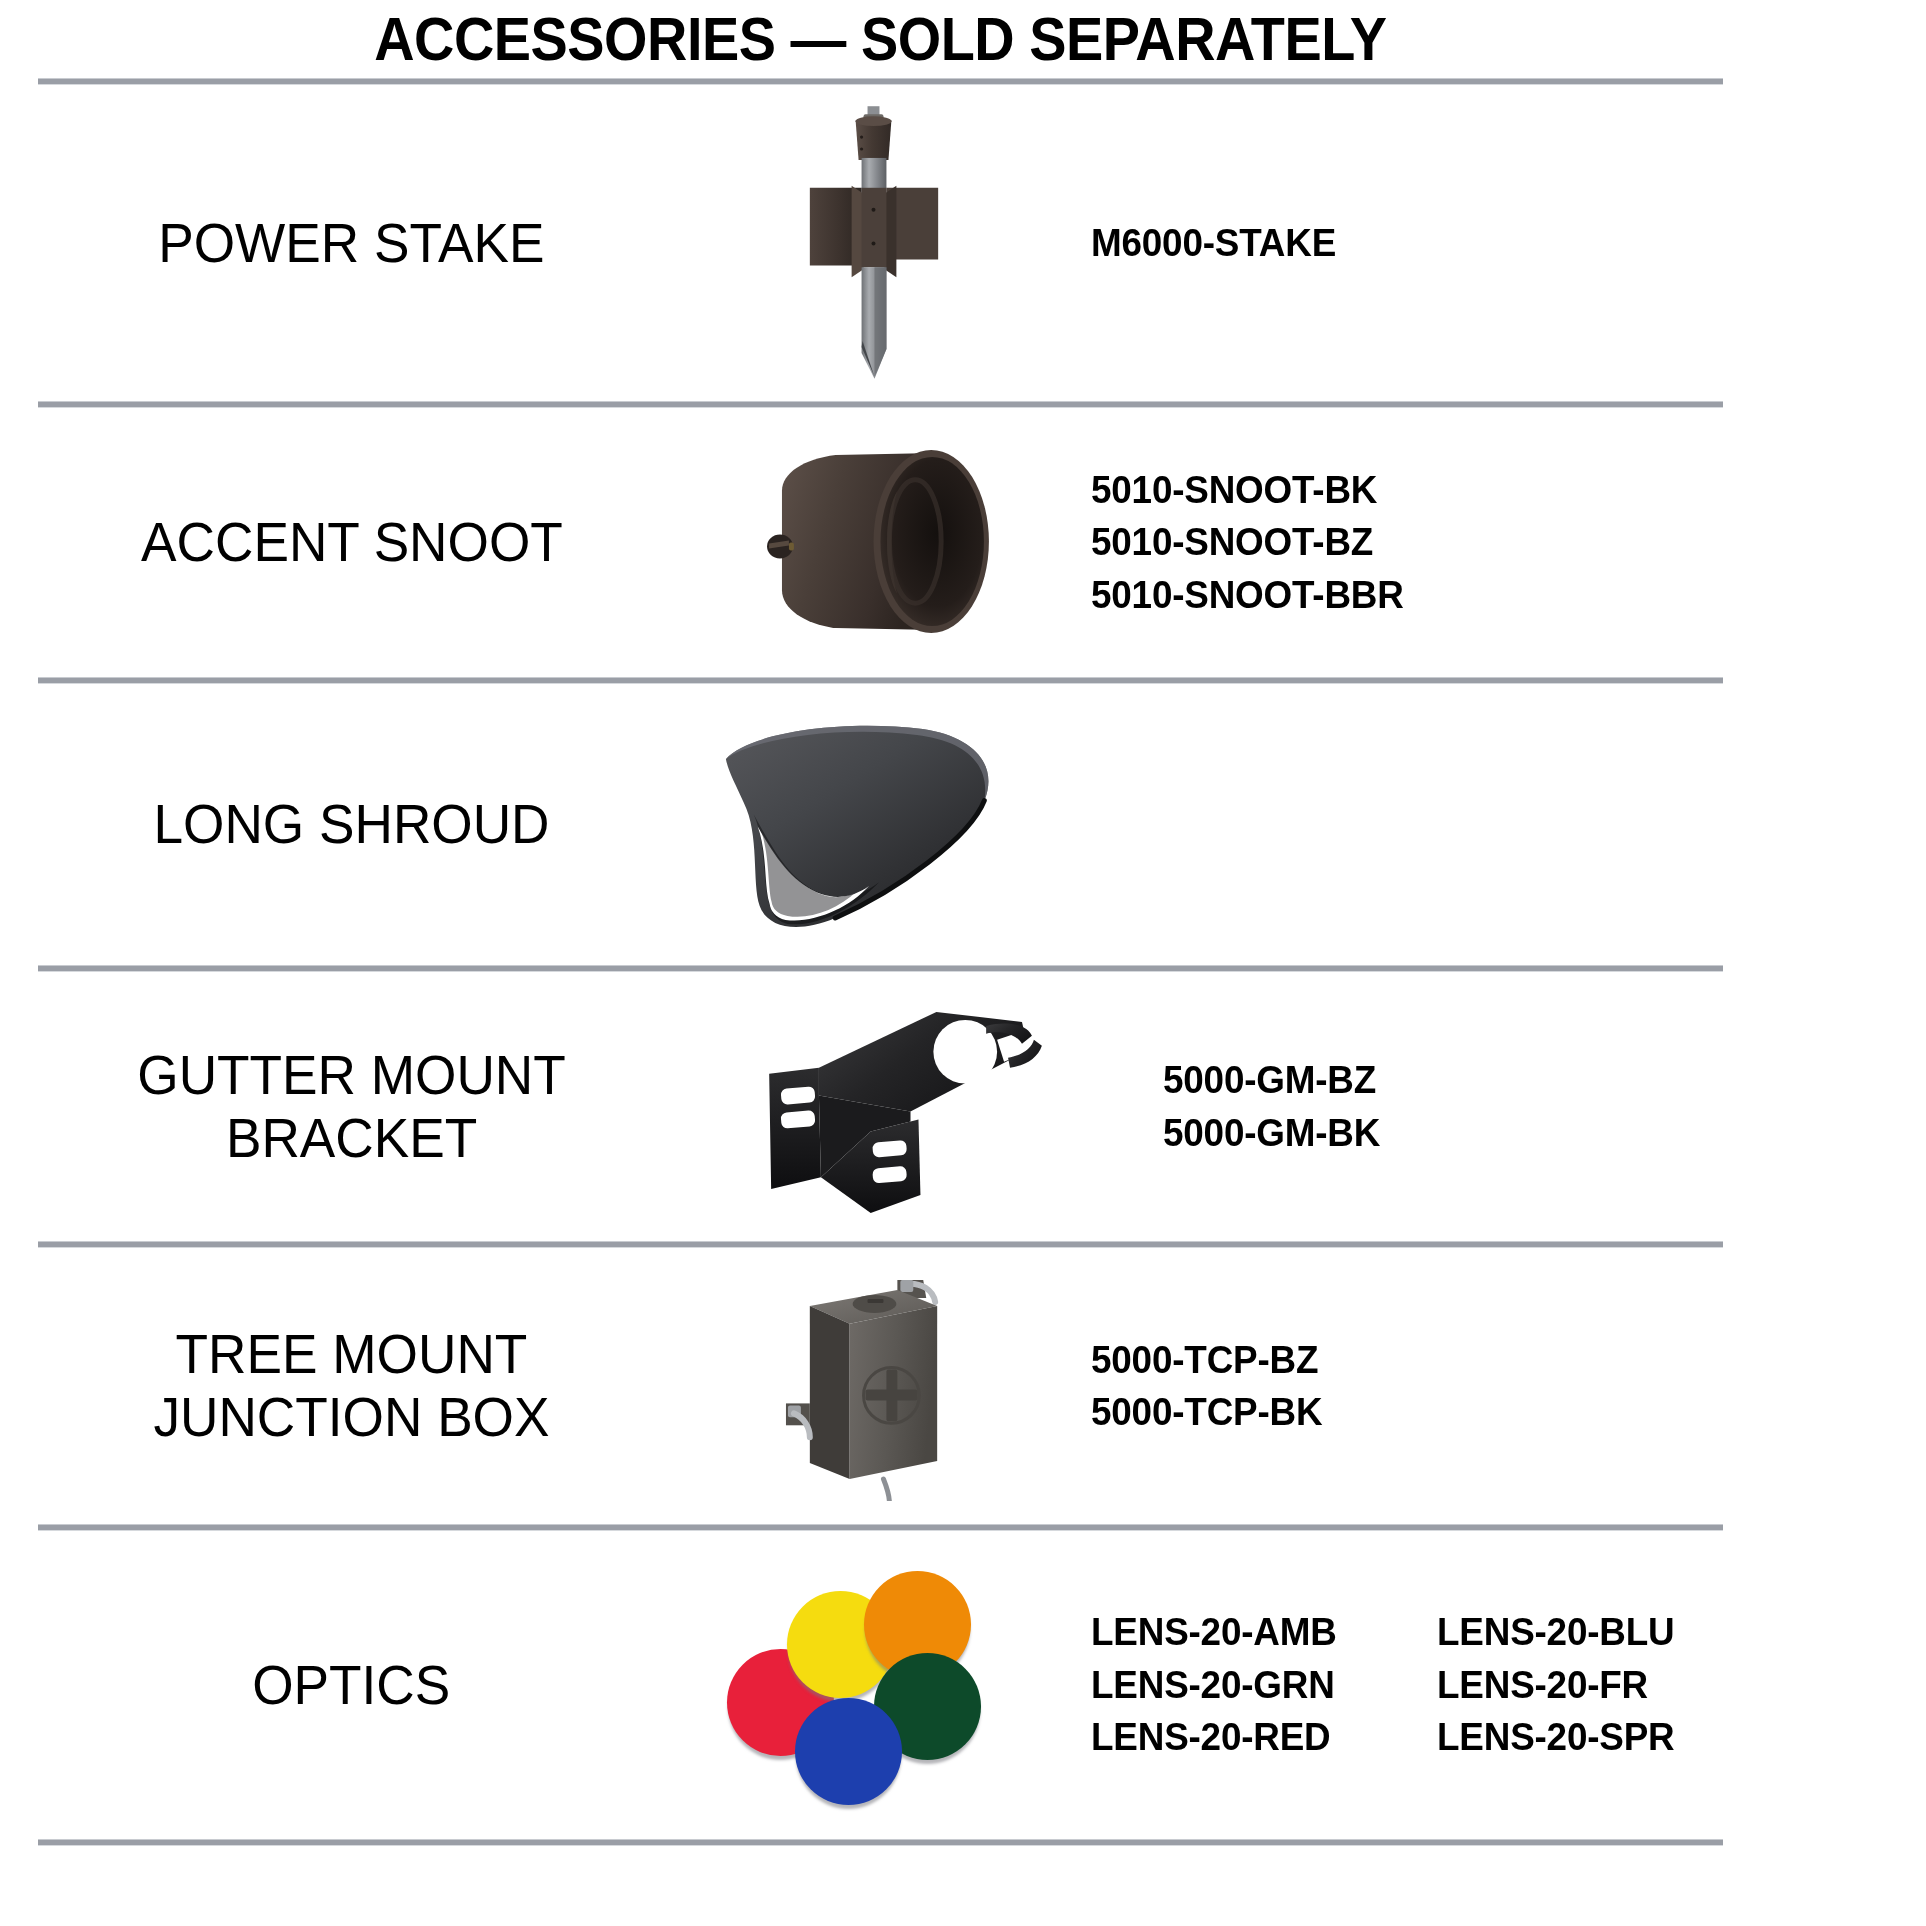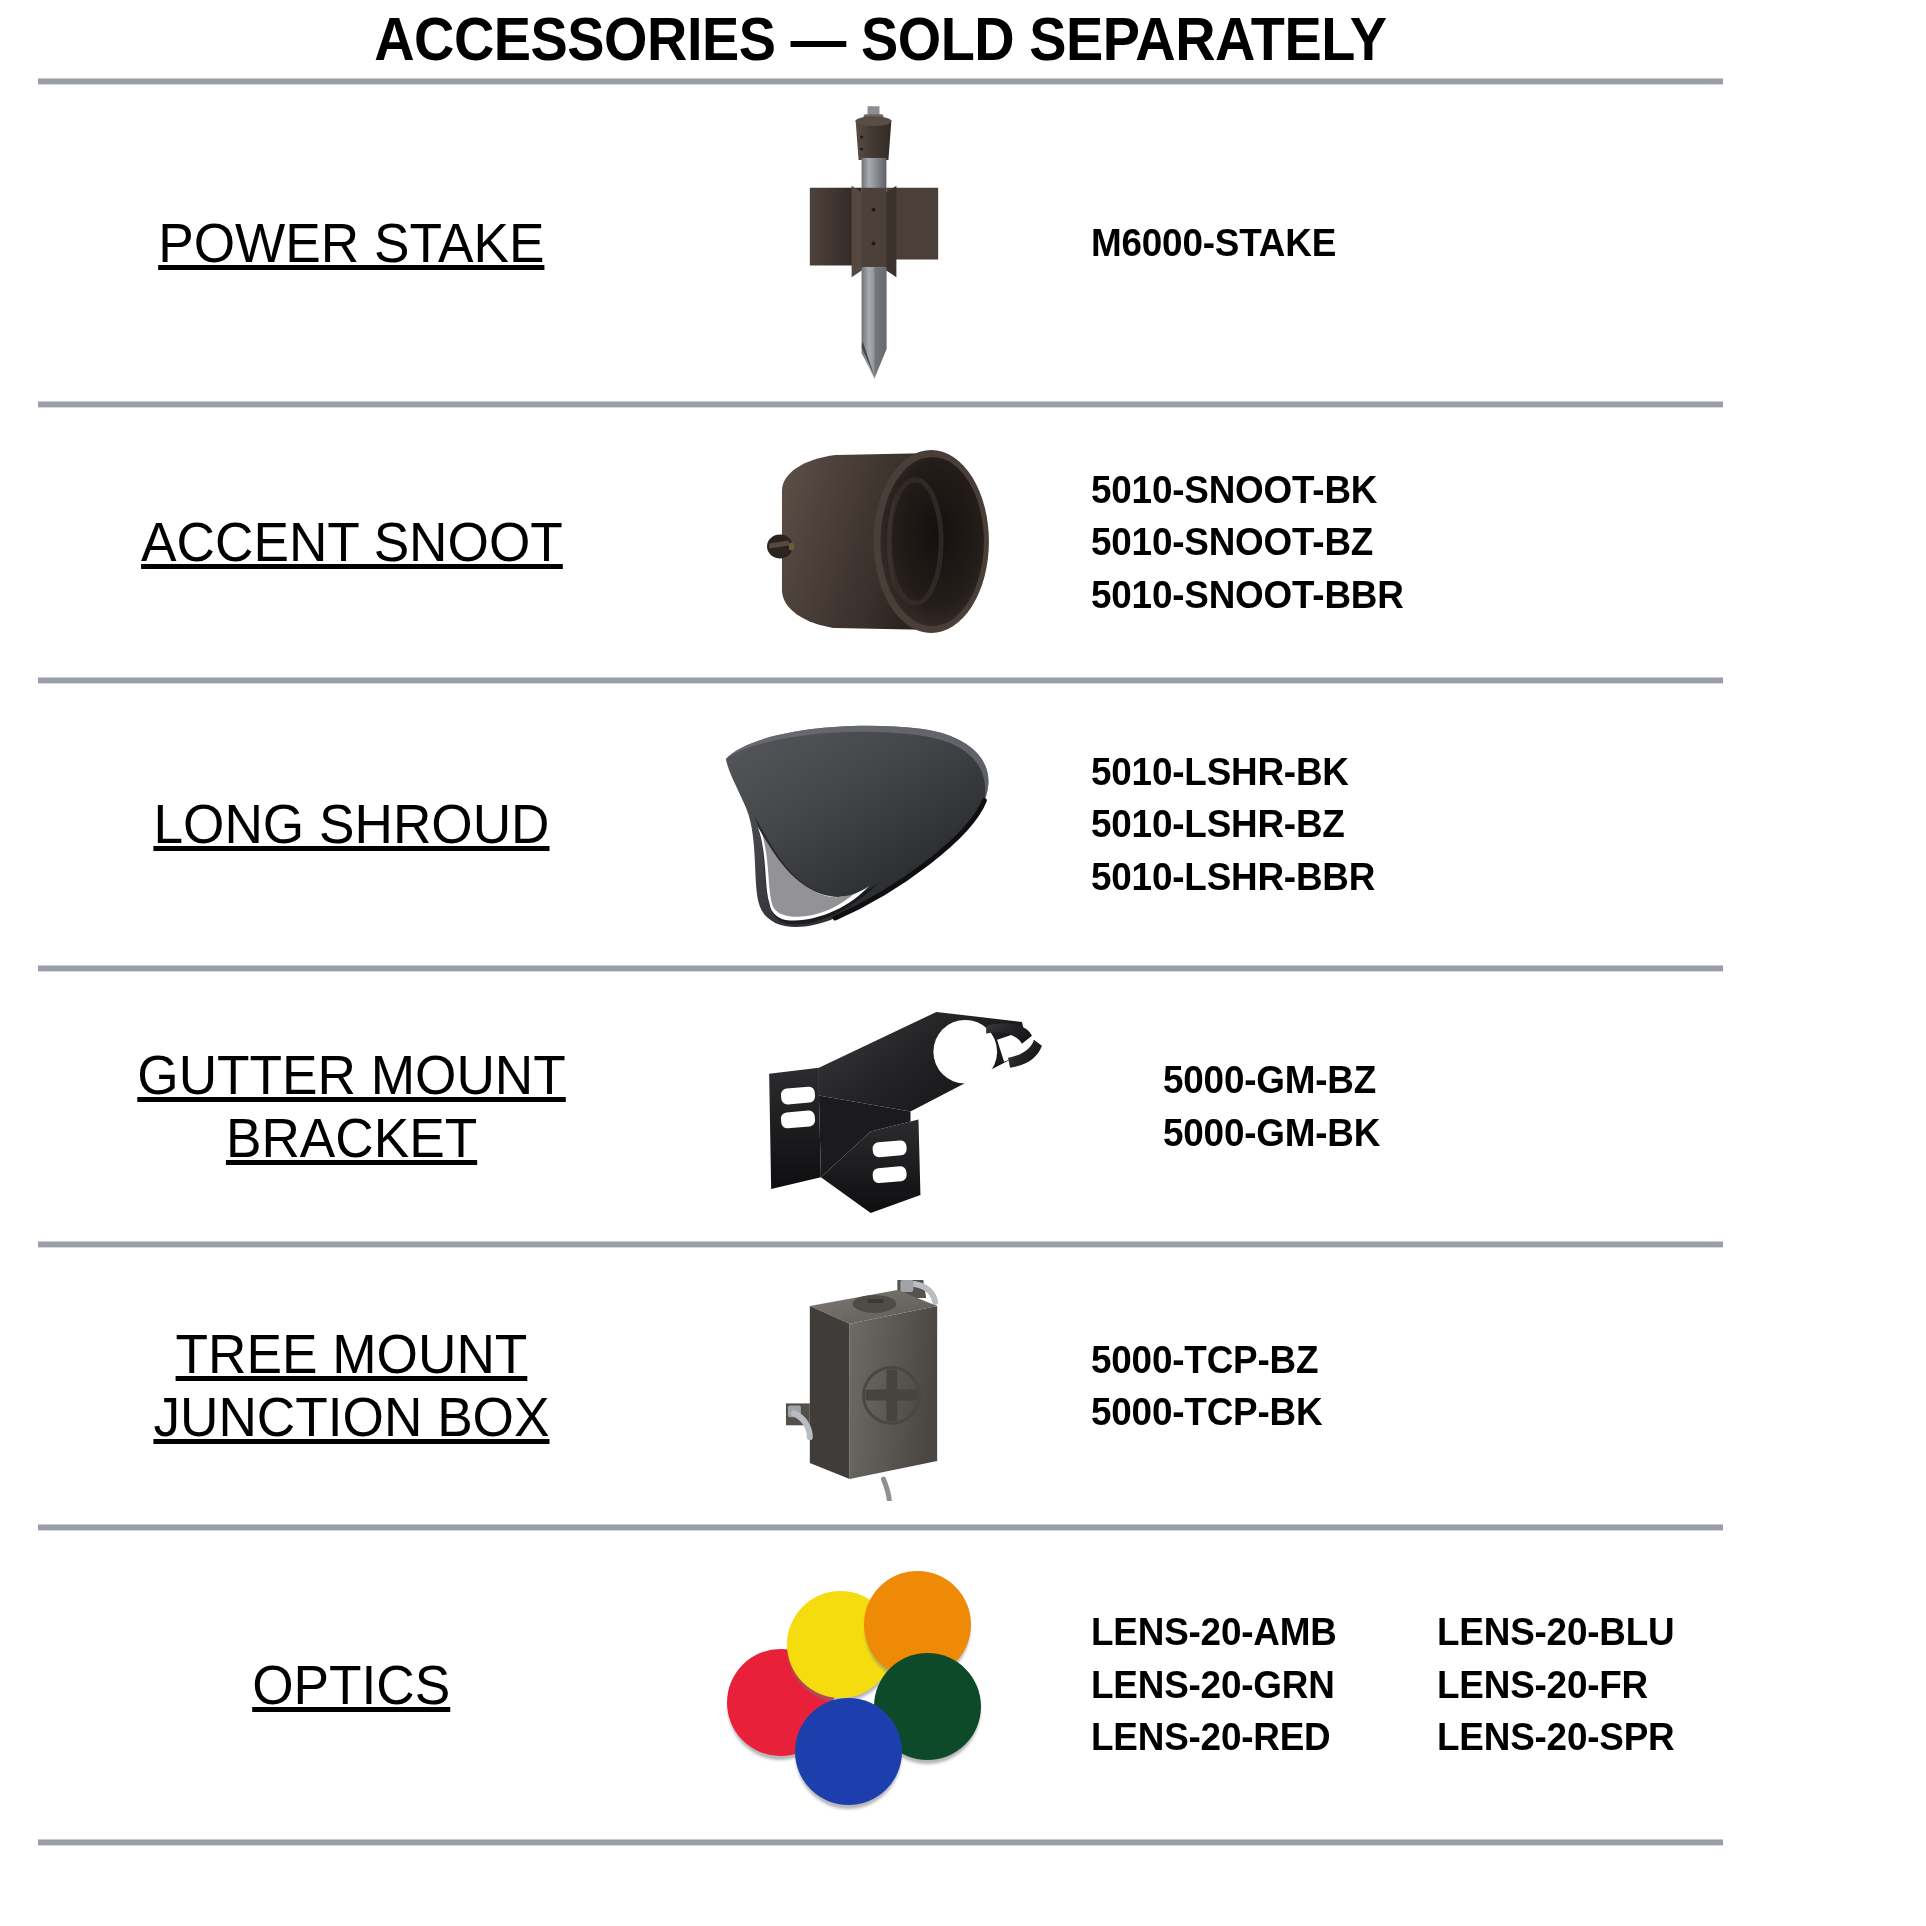--- a/index.html
+++ b/index.html
@@ -45,21 +45,20 @@
     align-items: center;
     box-sizing: border-box;
     padding: 0 38px;
   }
   .col-name {
     width: 637px;
     flex: 0 0 637px;
     display: flex; align-items: center; justify-content: center;
     padding-right: 10px;
     box-sizing: border-box;
-    text-decoration: underline;
   }
   .name-text {
     font-size: 56px;
     font-weight: 400;
     line-height: 1.12;
     text-align: center;
     transform: scaleX(0.95);
     white-space: pre-line;
   }
   .col-img {
@@ -280,25 +279,20 @@
         <path d="M62 188
                  C58 172 60 144 52 118
                  C70 148 88 172 114 181
                  C126 185 138 183 148 177
                  C128 196 100 206 78 202
                  C68 200 63 195 62 188 Z" fill="#3a3b3e" opacity="0.55"></path>
 
         <path d="M276 86 C262 122 190 176 126 204" fill="none" stroke="#0e0f10" stroke-width="5" stroke-linecap="round"></path>
       </svg>
     </div>
-    <div class="col-sku">
-      <div class="sku">5010-LSHR-BK</div>
-      <div class="sku">5010-LSHR-BZ</div>
-      <div class="sku">5010-LSHR-BBR</div>
-    </div>
   </div>
 
   <div class="rule"></div>
 
   <div class="row row-4">
     <div class="col-name">
       <div class="name-text">GUTTER MOUNT
 BRACKET</div>
     </div>
     <div class="col-img">

